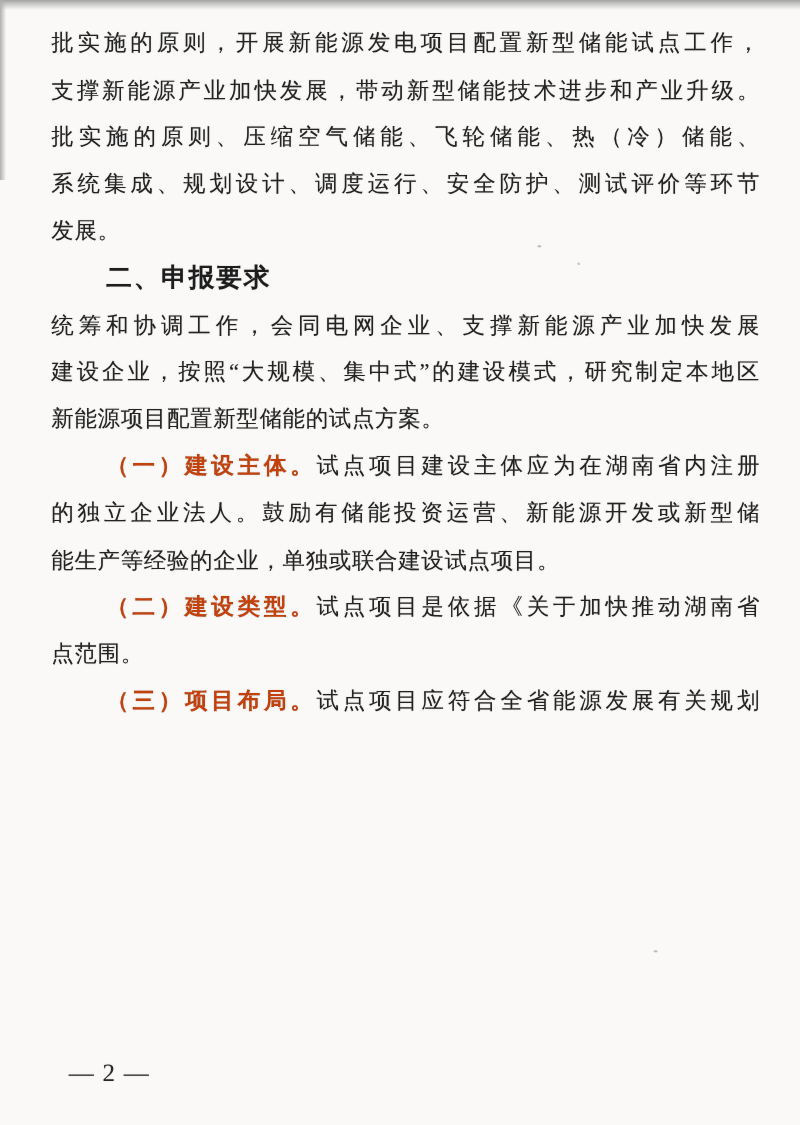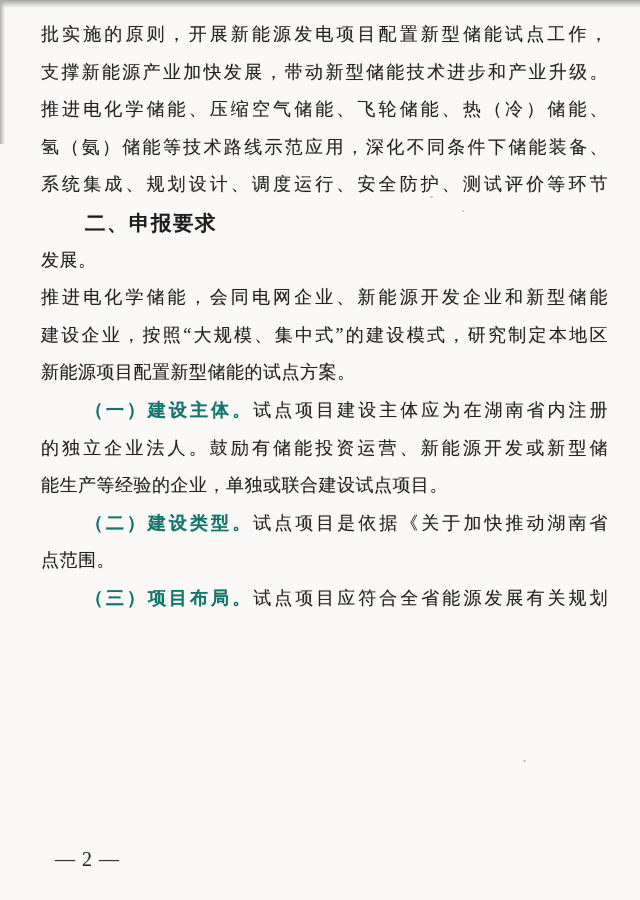--- a/index.html
+++ b/index.html
@@ -59,21 +59,21 @@
   }
   .line.heading {
     font-family: "Liberation Sans", "DejaVu Sans", sans-serif;
     font-weight: 700;
     font-size: 20.5px;
     letter-spacing: 1.5px;
     color: #1d1d1d;
   }
   .lead {
     font-weight: 700;
-    color: #0f766e;
+    color: #c2410c;
   }
   .footer {
     position: absolute;
     left: 55px;
     top: 848px;
     font-size: 20px;
     letter-spacing: 1px;
     color: #2a2a2a;
     text-shadow: 0 0 1px rgba(55,55,55,0.3);
   }
@@ -91,26 +91,25 @@
 </head>
 <body>
 
 <div class="page">
   <div class="edge-top"></div>
   <div class="edge-left"></div>
 
   <div class="content" id="content">
       <div class="line body just">批实施的原则，开展新能源发电项目配置新型储能试点工作，</div>
       <div class="line body just">支撑新能源产业加快发展，带动新型储能技术进步和产业升级。</div>
-      <div class="line body just">推进电化学储能、压缩空气储能、飞轮储能、热（冷）储能、</div>
-      <div class="line body just">氢（氨）储能等技术路线示范应用，深化不同条件下储能装备、</div>
+      <div class="line body just">批实施的原则、压缩空气储能、飞轮储能、热（冷）储能、</div>
       <div class="line body just">系统集成、规划设计、调度运行、安全防护、测试评价等环节</div>
+      <div class="line body">发展。</div>
       <div class="line heading ind">二、申报要求</div>
-      <div class="line body">发展。</div>
-      <div class="line body just">推进电化学储能，会同电网企业、新能源开发企业和新型储能</div>
+      <div class="line body just">统筹和协调工作，会同电网企业、支撑新能源产业加快发展</div>
       <div class="line body just">建设企业，按照“大规模、集中式”的建设模式，研究制定本地区</div>
       <div class="line body">新能源项目配置新型储能的试点方案。</div>
       <div class="line body just ind"><span class="lead">（一）建设主体。</span><span>试点项目建设主体应为在湖南省内注册</span></div>
       <div class="line body just">的独立企业法人。鼓励有储能投资运营、新能源开发或新型储</div>
       <div class="line body">能生产等经验的企业，单独或联合建设试点项目。</div>
       <div class="line body just ind"><span class="lead">（二）建设类型。</span><span>试点项目是依据《关于加快推动湖南省</span></div>
       <div class="line body">点范围。</div>
       <div class="line body just ind"><span class="lead">（三）项目布局。</span><span>试点项目应符合全省能源发展有关规划</span></div>
     </div>
 

